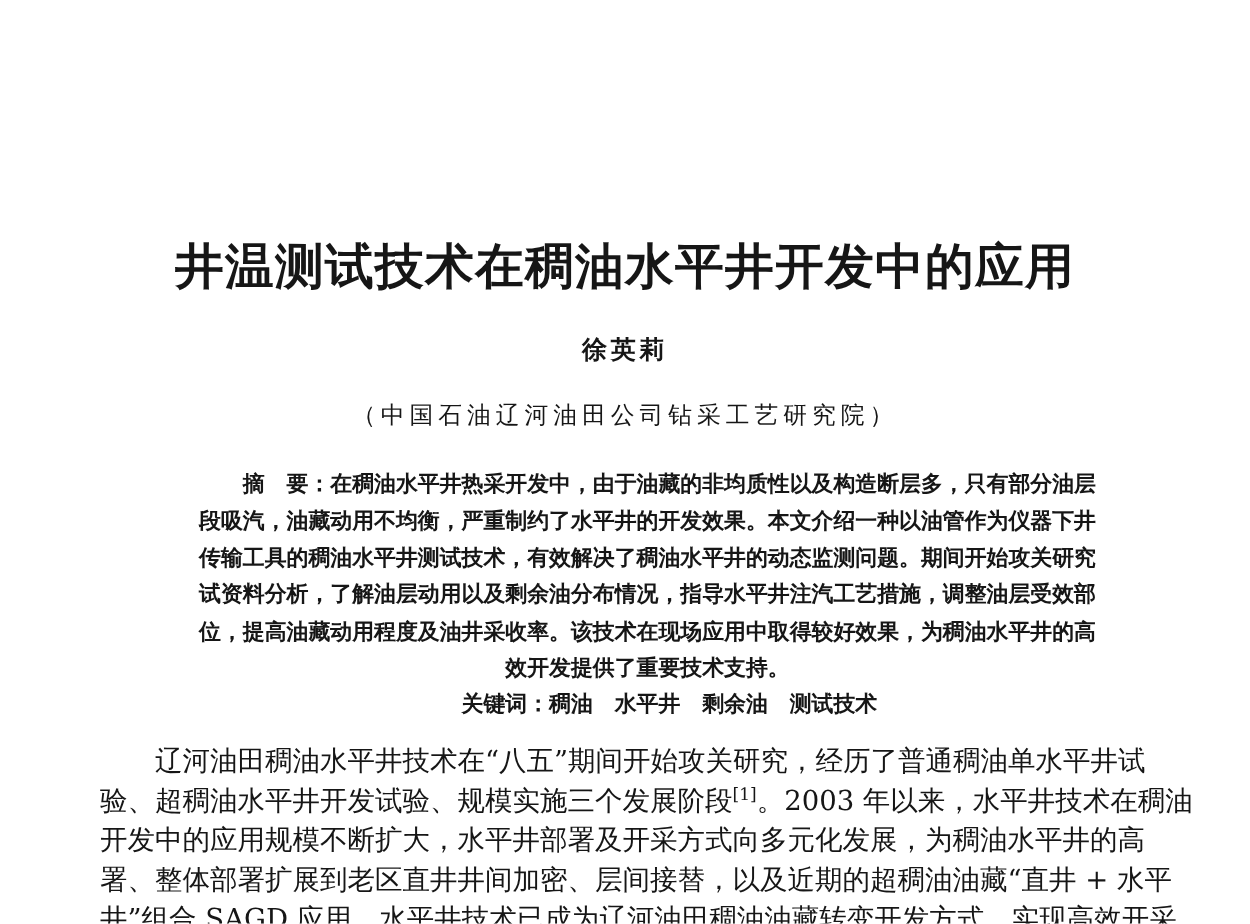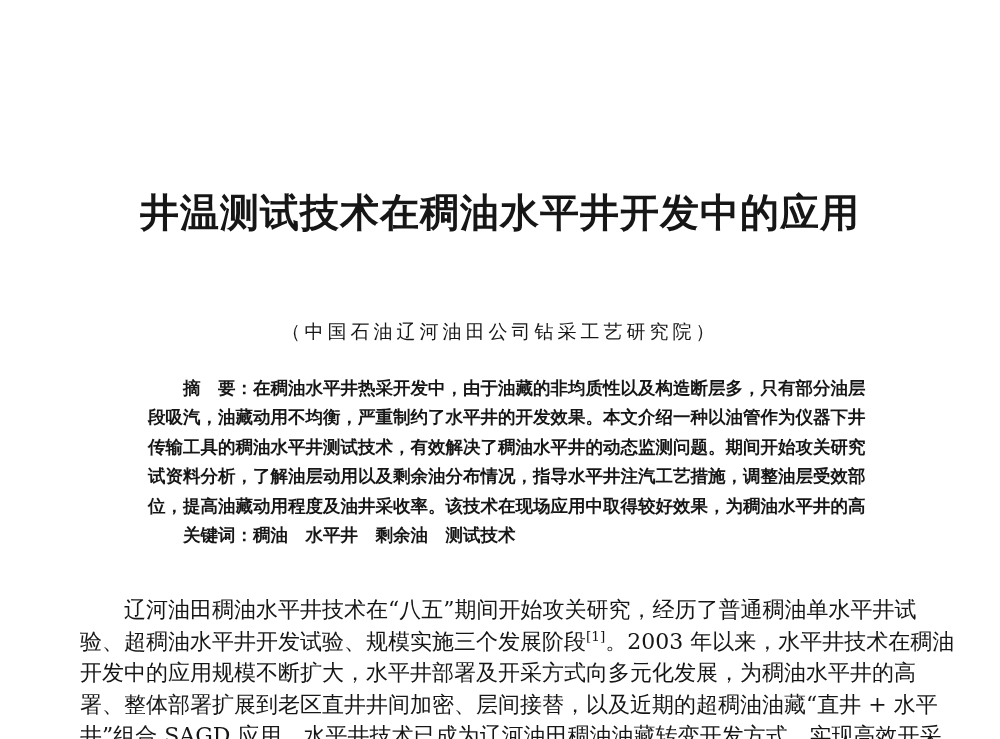--- a/index.html
+++ b/index.html
@@ -51,20 +51,21 @@
     white-space: nowrap;
   }
   .abstract {
     position: absolute;
     top: 374px;
     left: 148px;
     width: 740px;
     font-family: "DejaVu Sans", "Liberation Sans", sans-serif;
     font-weight: 700;
     font-size: 17.5px;
+    text-align: center;
   }
   .abstract .tline {
     height: 29.4px;
     line-height: 29.4px;
     white-space: nowrap;
   }
   .body-text {
     position: absolute;
     top: 594px;
     left: 80px;
@@ -86,29 +87,31 @@
     line-height: 0;
   }
 </style>
 </head>
 <body>
 
 <div class="page">
 
   <div class="title">井温测试技术在稠油水平井开发中的应用</div>
 
+  <div class="author">徐英莉</div>
 
   <div class="affiliation">（中国石油辽河油田公司钻采工艺研究院）</div>
 
   <div class="abstract">
       <div class="tline indent">摘　要：在稠油水平井热采开发中，由于油藏的非均质性以及构造断层多，只有部分油层</div>
       <div class="tline">段吸汽，油藏动用不均衡，严重制约了水平井的开发效果。本文介绍一种以油管作为仪器下井</div>
       <div class="tline">传输工具的稠油水平井测试技术，有效解决了稠油水平井的动态监测问题。期间开始攻关研究</div>
       <div class="tline">试资料分析，了解油层动用以及剩余油分布情况，指导水平井注汽工艺措施，调整油层受效部</div>
       <div class="tline">位，提高油藏动用程度及油井采收率。该技术在现场应用中取得较好效果，为稠油水平井的高</div>
+      <div class="tline">效开发提供了重要技术支持。</div>
       <div class="tline indent">关键词：稠油　水平井　剩余油　测试技术</div>
     </div>
 
   <div class="body-text">
       <div class="tline indent">辽河油田稠油水平井技术在“八五”期间开始攻关研究，经历了普通稠油单水平井试</div>
       <div class="tline">验、超稠油水平井开发试验、规模实施三个发展阶段<sup>[1]</sup>。2003 年以来，水平井技术在稠油</div>
       <div class="tline">开发中的应用规模不断扩大，水平井部署及开采方式向多元化发展，为稠油水平井的高</div>
       <div class="tline">署、整体部署扩展到老区直井井间加密、层间接替，以及近期的超稠油油藏“直井 + 水平</div>
       <div class="tline">井”组合 SAGD 应用，水平井技术已成为辽河油田稠油油藏转变开发方式、实现高效开采</div>
     </div>

